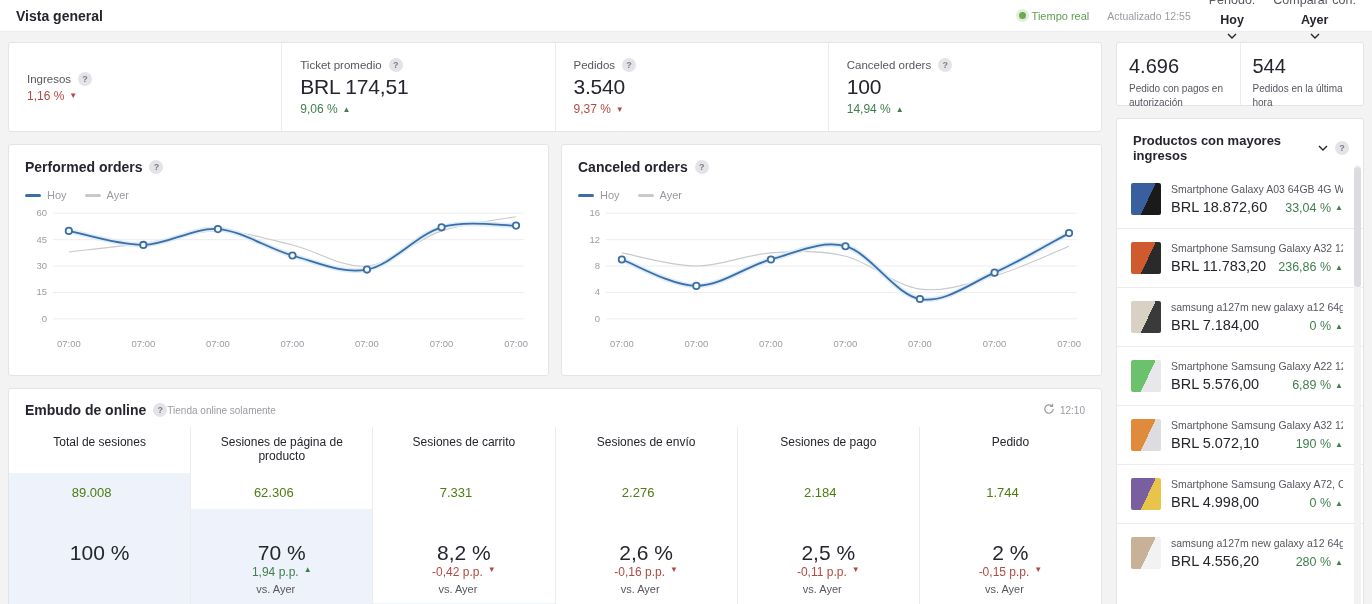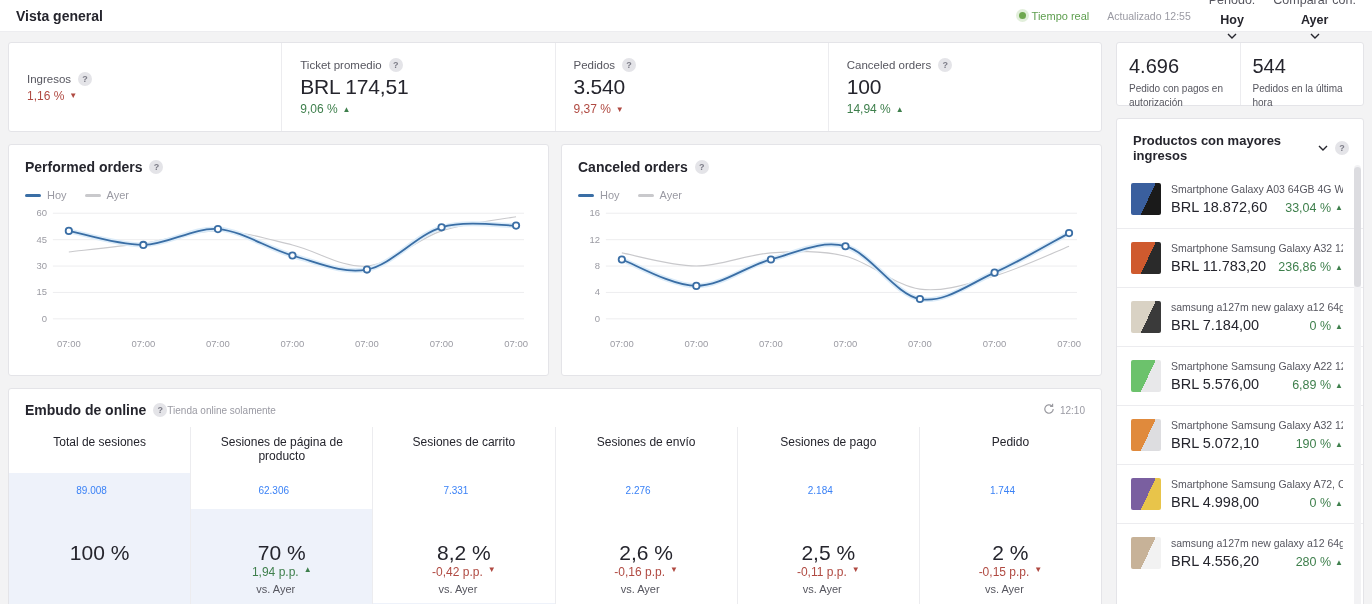--- a/index.html
+++ b/index.html
@@ -88,21 +88,21 @@
   .funnel-subtitle { font-size:10px; color:#9a9aa3; }
   .funnel-refresh { margin-left:auto; display:flex; align-items:center; gap:5px; font-size:10px; color:#9a9aa3; cursor:pointer; }
   .funnel-table { display:flex; }
   .funnel-colhead { flex:1; text-align:center; font-size:12px; color:#25252d; padding:8px 6px 10px 6px; }
   .funnel-colhead + .funnel-colhead { border-left:1px solid #ececef; }
   .funnel-body { display:flex; position:relative; height:176px; }
   .funnel-cell { flex:1; position:relative; }
   .funnel-cell + .funnel-cell { border-left:1px solid #ececef; }
   .funnel-fill { position:absolute; left:0; right:0; bottom:0; background:#eef2fa; }
   .funnel-cell-content { position:absolute; inset:0; text-align:center; }
-  .funnel-value { position:absolute; top:12px; left:0; right:16px; font-size:10px; color:#3b82f6; }
+  .funnel-value { position:absolute; top:12px; left:0; right:16px; font-size:13px; color:#4d7c0f; }
   .funnel-percent { position:absolute; top:56px; left:0; right:0; font-size:21px; font-weight:400; color:#25252d;margin-top:12px; }
   .funnel-delta { position:absolute; top:92px; left:0; right:0; font-size:12px; display:flex; justify-content:center; gap:5px; }
   .funnel-delta .arr { font-size:8px; }
   .funnel-vs { position:absolute; top:110px; left:0; right:12px; font-size:11px; color:#56565f; }
 </style>
 </head>
 <body>
 
 <div class="page">
 

